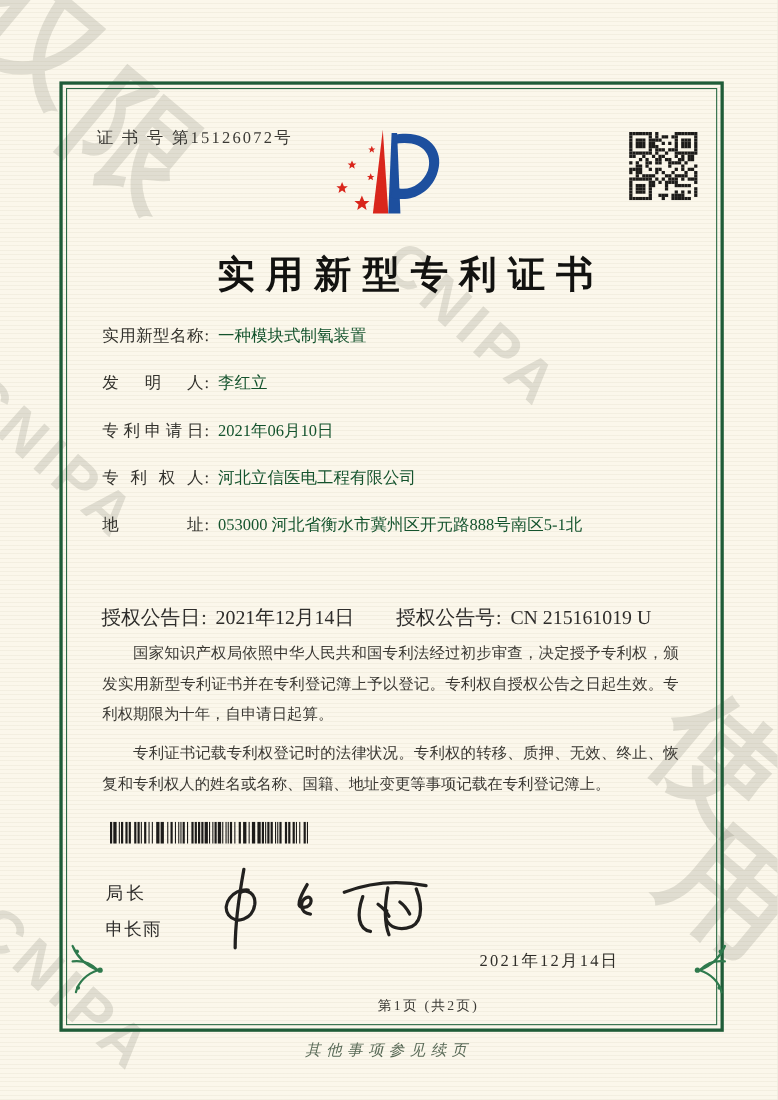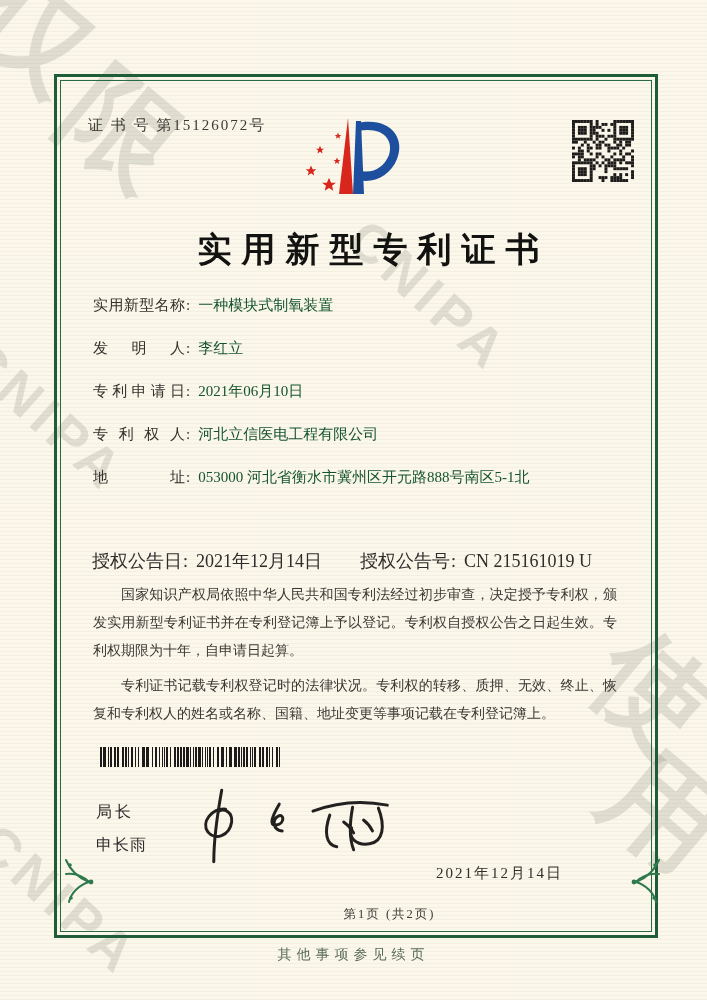--- a/index.html
+++ b/index.html
@@ -50,21 +50,21 @@
   .director-title{position:absolute;left:96px;top:802px;font-size:16px;letter-spacing:3px;}
   .director-name{position:absolute;left:96px;top:835px;font-size:16px;letter-spacing:1px;}
   .signature{position:absolute;left:188px;top:778px;width:238px;height:90px;}
   .issue-date{position:absolute;left:436px;top:864px;font-size:15px;letter-spacing:2px;color:#2f2e29;}
   
   .orn{position:absolute;width:38px;height:48px;}
   .orn-right{left:625px;top:856px;}
   .orn-left{left:62px;top:856px;transform:scaleX(-1);}
   
   .page-info{position:absolute;left:0;top:906px;width:100%;text-align:center;font-size:12.5px;letter-spacing:2px;color:#3a3934;padding-left:36px;}
-  .footer-note{position:absolute;left:0;top:946px;width:100%;text-align:center;font-size:14px;letter-spacing:5px;color:#5a6b58;}
+  .footer-note{position:absolute;left:0;top:946px;width:100%;text-align:center;font-size:14px;letter-spacing:5px;color:#5a6b58;font-style:italic;}
 </style>
 </head>
 <body>
 
 <div class="page">
   <div class="texture"></div>
 
   <span class="wm cjk wm0">仅</span>
   <span class="wm cjk wm1">限</span>
   <span class="wm lat wm2">CNIPA</span>

